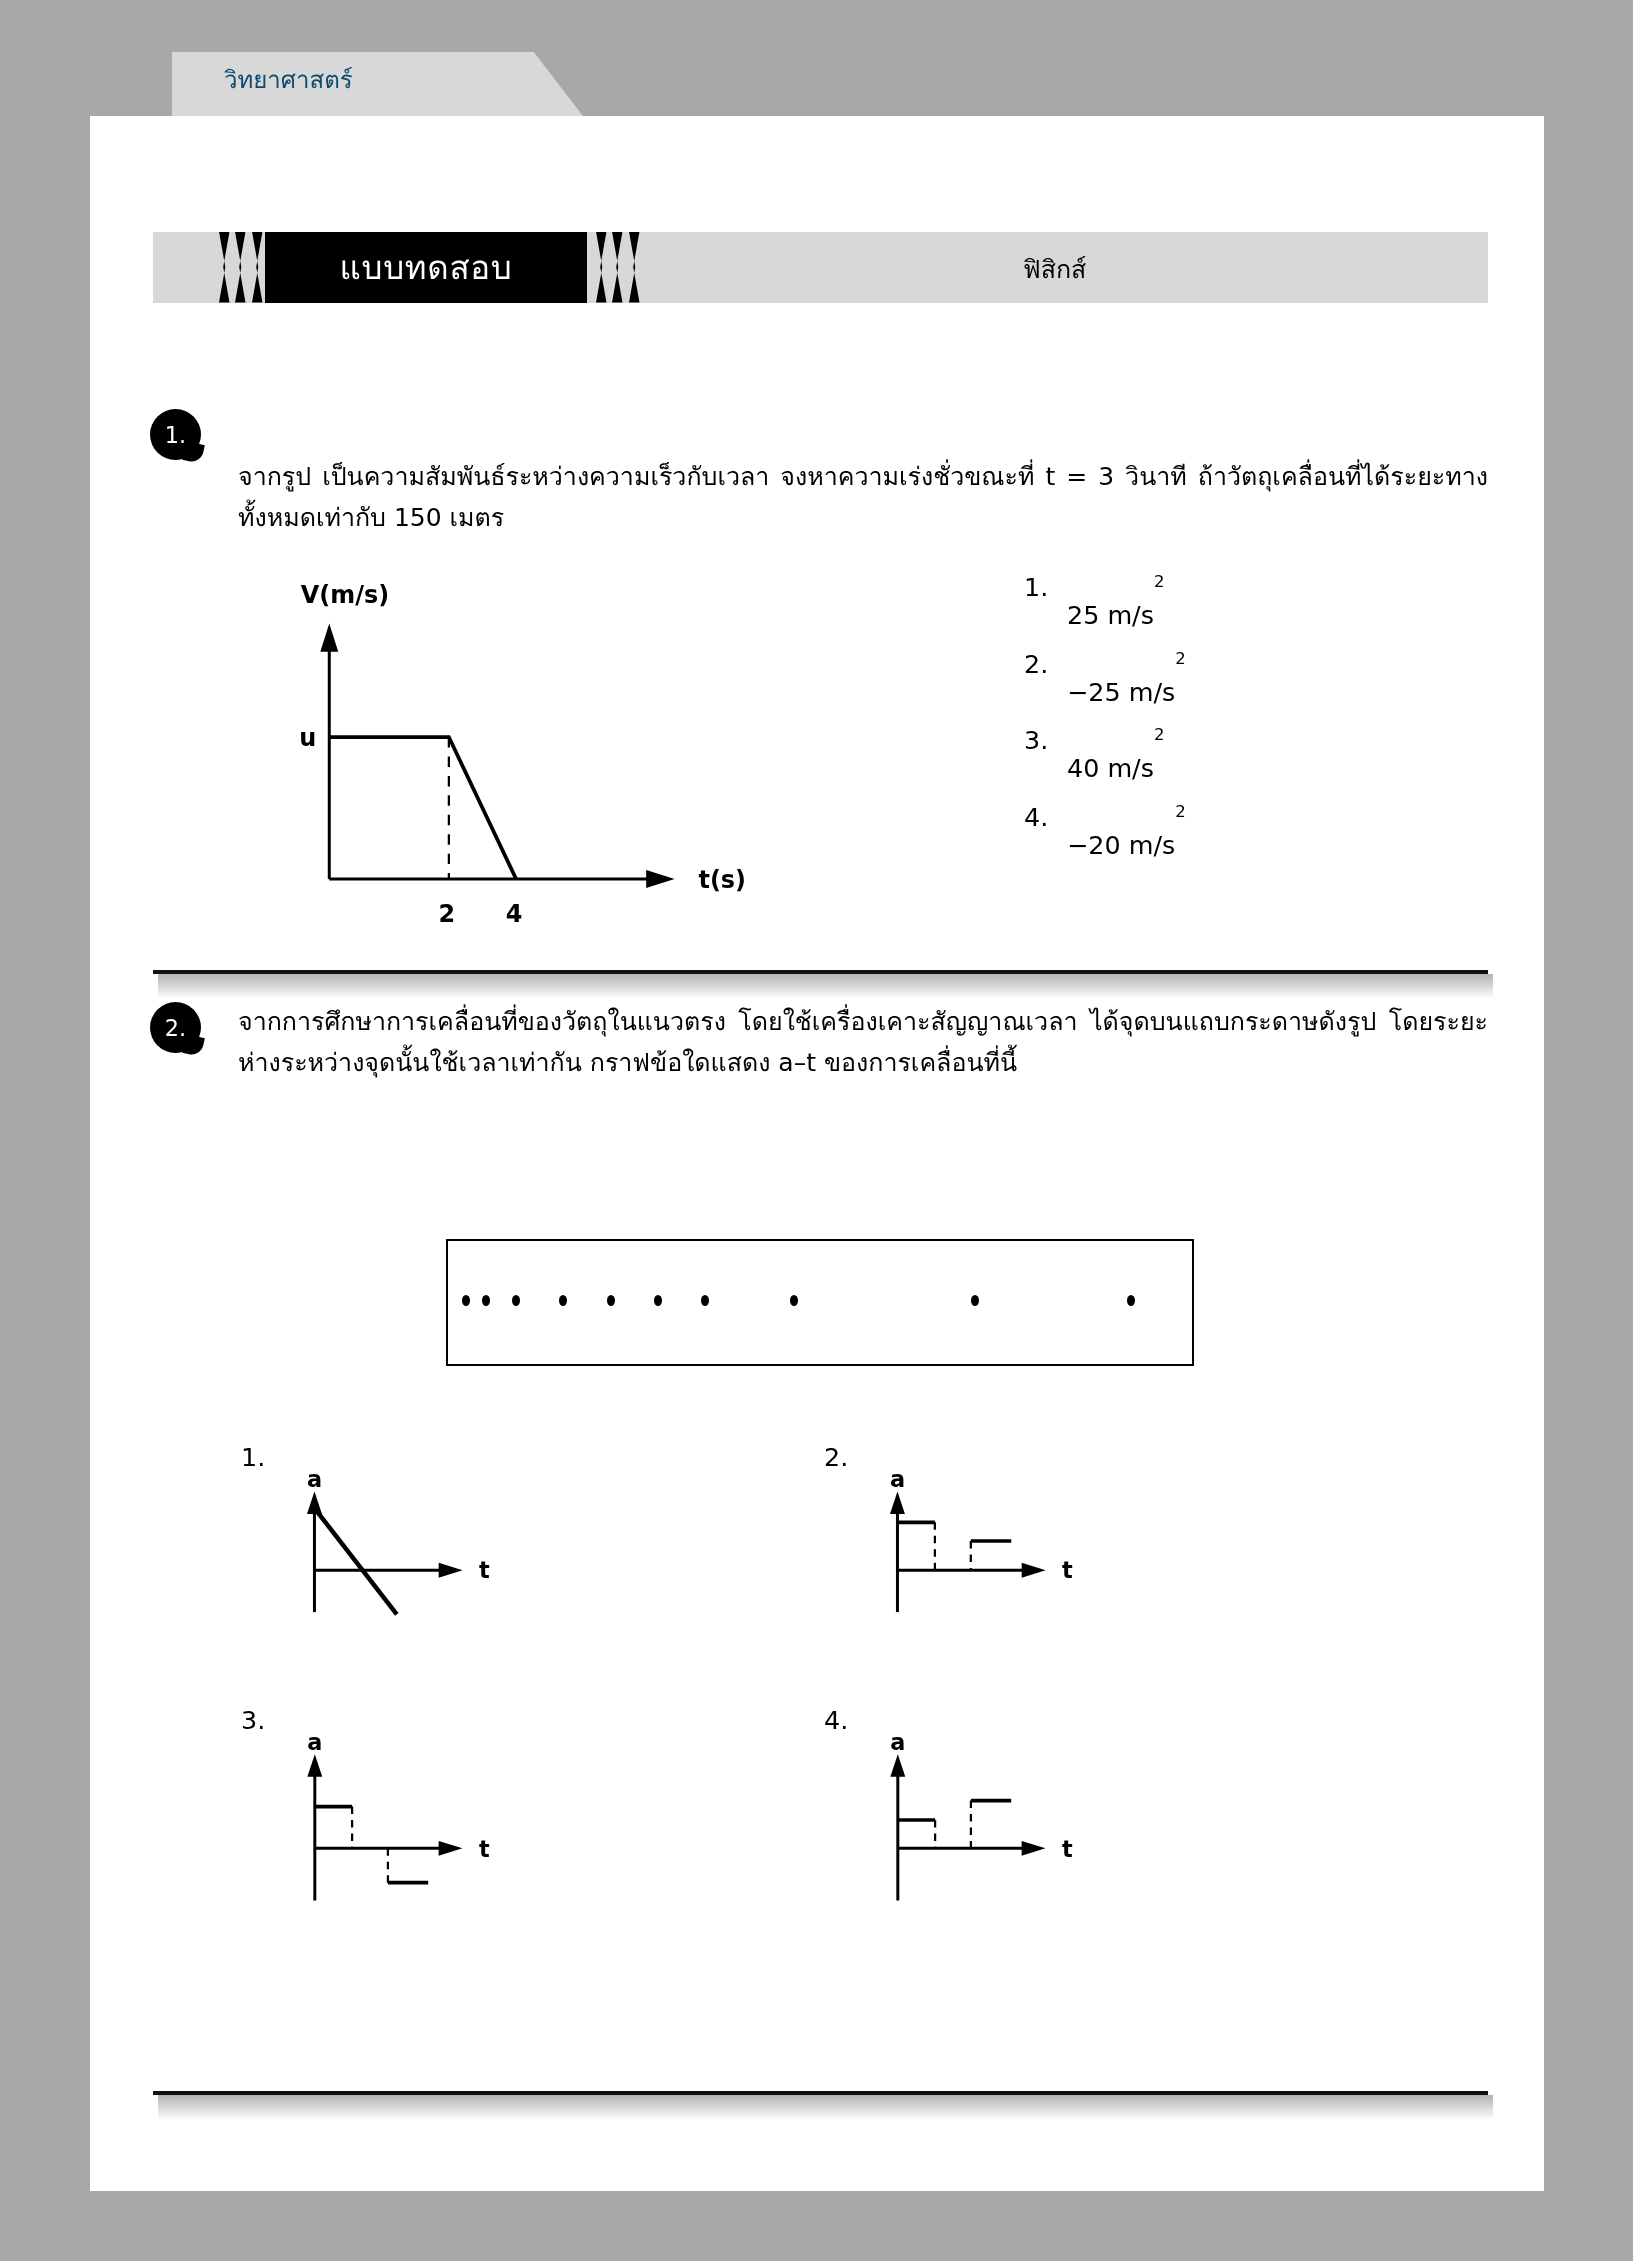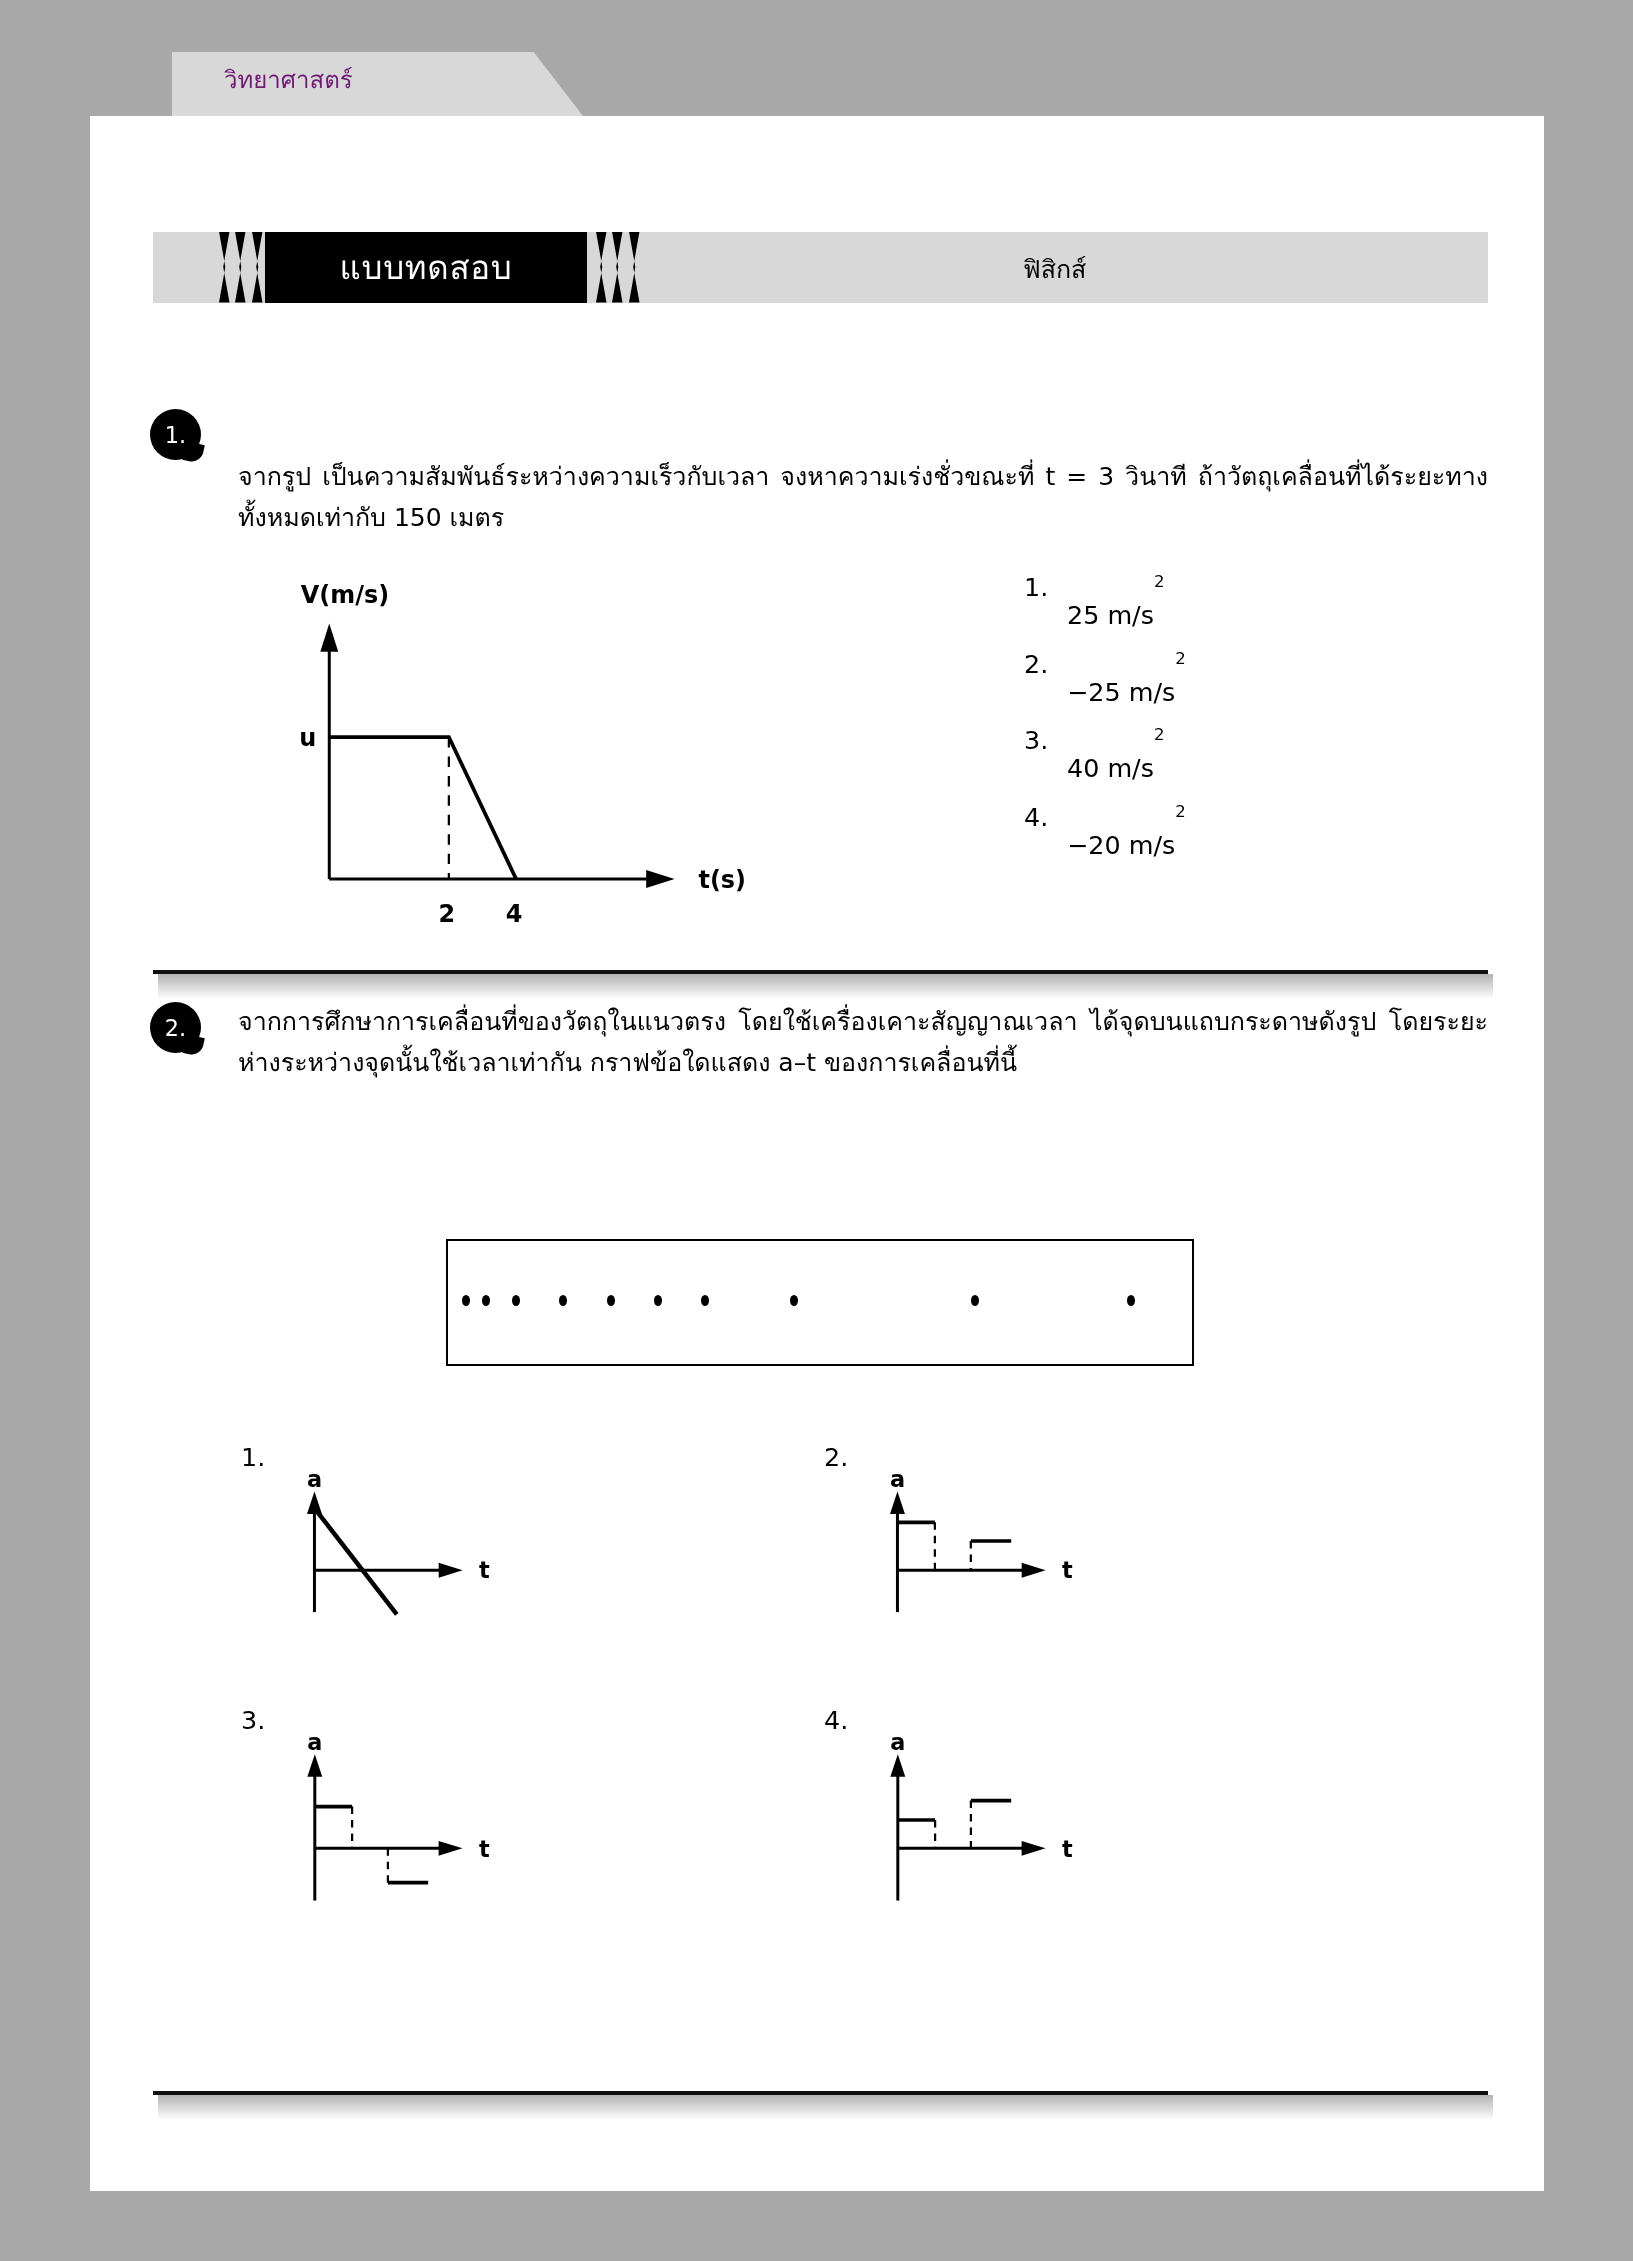--- a/index.html
+++ b/index.html
@@ -64,21 +64,21 @@
   .page-number-box span {
     color: #ffffff;
     font-size: 30px;
     letter-spacing: 0.7px;
   }
   .header-subject {
     position: absolute;
     left: 224px;
     top: 60px;
     font-size: 24px;
-    color: #701a75;
+    color: #0c4a6e;
   }
 
   
   .title-banner {
     position: absolute;
     left: 153px;
     top: 224px;
     width: 1335px;
     height: 82px;
   }

